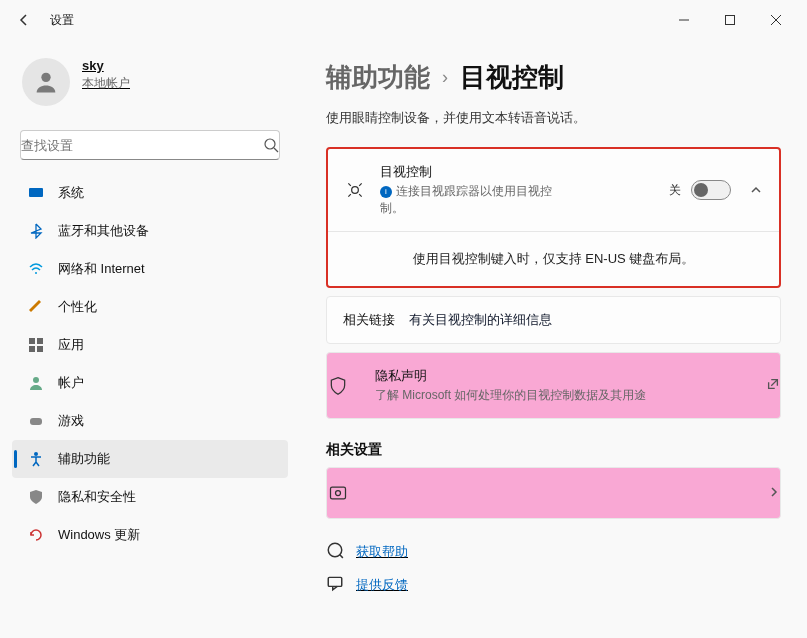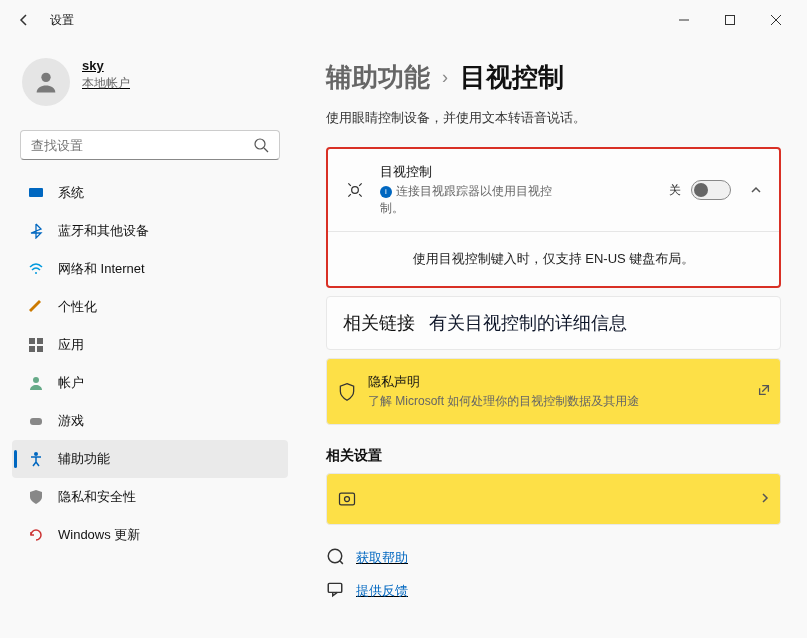--- a/index.html
+++ b/index.html
@@ -13,21 +13,21 @@
 
     .layout { display: flex; height: calc(100% - 40px); }
 
     .sidebar { width: 300px; padding: 10px 12px; height: 100%; overflow: hidden; }
     .profile { display: flex; align-items: flex-start; gap: 12px; padding: 8px 10px 16px; text-decoration: underline; }
     .avatar { width: 48px; height: 48px; border-radius: 50%; background: #e5e5e5; display: flex; align-items: center; justify-content: center; }
     .avatar svg { width: 28px; height: 28px; fill: #7a7a7a; }
     .user-name { font-size: 13px; font-weight: 600; color: #111; }
     .user-type { font-size: 12px; color: #666; margin-top: 2px;}
 
-    .search-box { display: flex; align-items: center; border: 1px solid #ccc; border-bottom-color: #888; border-radius: 4px; padding: 6px 10px; margin: 8px 8px 14px; background: #fff; }
+    .search-box { display: flex; align-items: center; border: 1px solid #ccc; border-bottom-color: #888; border-radius: 4px; padding: 6px 0; margin: 8px 8px 14px; background: #fff; }
     .search-box input { flex: 1; border: none; outline: none; font-size: 13px; background: transparent; }
     .search-box .search-icon { width: 16px; height: 16px; fill: #555; }
 
     .nav { display: flex; flex-direction: column; }
     .nav-item { display: flex; align-items: center; gap: 14px; padding: 10px 16px; border-radius: 4px; cursor: pointer; font-size: 13px; color: #111; position: relative; }
     .nav-item.selected { background: #eaeaea; }
     .nav-item.selected::before { content: ''; position: absolute; left: 2px; top: 10px; bottom: 10px; width: 3px; background: #0067c0; border-radius: 2px; }
     .nav-item .icon { width: 16px; height: 16px; display: flex; align-items: center; justify-content: center; }
     .nav-item .icon svg { width: 16px; height: 16px; }
 
@@ -49,25 +49,25 @@
     .info-dot { display: inline-flex; width: 12px; height: 12px; border-radius: 50%; background: #0067c0; color: #fff; font-size: 8px; align-items: center; justify-content: center; margin-right: 4px; vertical-align: 1px; }
     .toggle-area { display: flex; align-items: center; gap: 10px; }
     .toggle-label { font-size: 12px; color: #333; }
     .toggle { width: 40px; height: 20px; border-radius: 10px; border: 1px solid #888; background: #f0f0f0; position: relative; cursor: pointer; }
     .toggle::after { content:''; position: absolute; left: 2px; top: 2px; width: 14px; height: 14px; border-radius: 50%; background: #666; }
     .expander { width: 14px; height: 14px; margin-left: 8px; display: flex; align-items: center; justify-content: center; cursor: pointer;}
     .expander svg { width: 12px; height: 12px; stroke: #555; fill: none; stroke-width: 1.5;}
     .card-divider { height: 1px; background: #e6e6e6; }
     .card-note { padding: 18px 0; font-size: 13px; color: #222; text-align: center; }
 
-    .links-row { background: #fdfdfd; border: 1px solid #e8e8e8; border-radius: 4px; padding: 14px 16px; font-size: 18px; display: flex; gap: 14px; margin-top: 8px; align-items: center; }
+    .links-row { background: #fdfdfd; border: 1px solid #e8e8e8; border-radius: 4px; padding: 14px 16px; font-size: 13px; display: flex; gap: 14px; margin-top: 8px; align-items: center; }
     .links-label { color: #111; }
     .link { color: #0f172a; cursor: pointer; }
 
-    .plain-card { background: #fde047; border: 1px solid #e8e8e8; border-radius: 4px; display: flex; align-items: center; padding: 14px 9px; gap: 10px; margin-top: 8px; cursor: pointer; }
+    .plain-card { background: #f9a8d4; border: 1px solid #e8e8e8; border-radius: 4px; display: flex; align-items: center; padding: 14px 0; gap: 26px; margin-top: 8px; cursor: pointer; }
     .plain-card .arrow-right { margin-left: auto; }
     .arrow-right svg { width: 12px; height: 12px; stroke: #555; fill: none; stroke-width: 1.5; }
     .open-icon svg { width: 14px; height: 14px; stroke: #555; fill: none; stroke-width: 1.5; }
 
     .section-title { font-size: 14px; font-weight: 600; color: #111; margin-top: 22px; margin-bottom: 8px; }
 
     .footer-links { margin-top: 22px; display: flex; flex-direction: column; gap: 12px; text-decoration: underline; }
     .footer-link { display: flex; align-items: center; gap: 12px; font-size: 13px; }
     .footer-link .link { color: #0067c0; }
     .footer-link .icon svg { width: 18px; height: 18px; fill: #333;}

